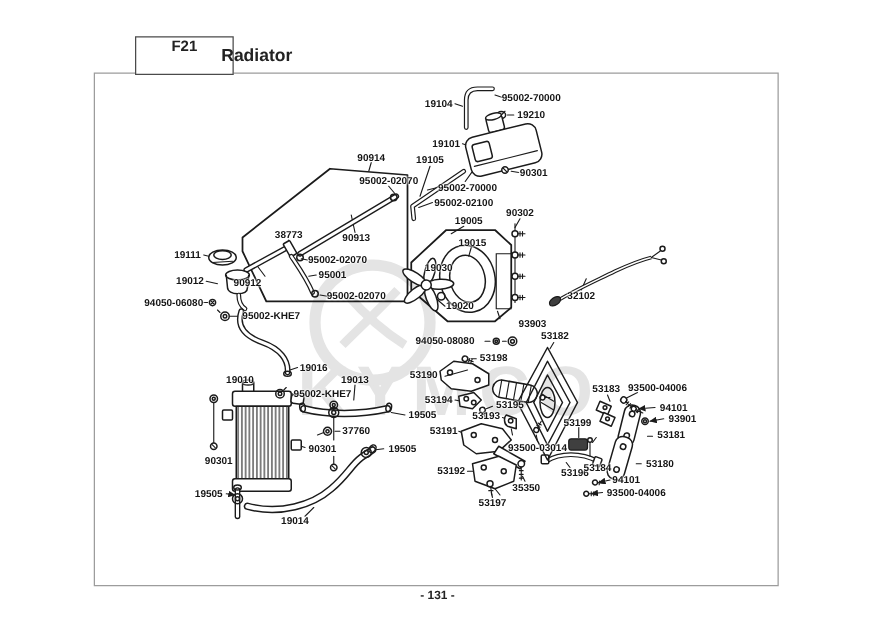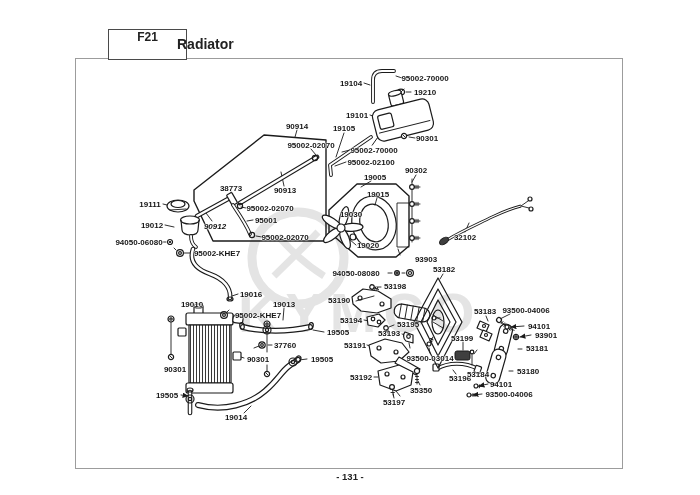--- a/index.html
+++ b/index.html
@@ -446,21 +446,21 @@
       <div class="part-label" style="left: 427px; top: 138px;">90301</div>
       <div class="part-label" style="left: 344px; top: 128px;">19105</div>
       <div class="part-label" style="left: 374px; top: 150px;">95002-70000</div>
       <div class="part-label" style="left: 371px; top: 162px; text-align: right;">95002-02100</div>
       <div class="part-label" style="left: 297px; top: 126px;">90914</div>
       <div class="part-label" style="left: 311px; top: 145px;">95002-02070</div>
       <div class="part-label" style="left: 231px; top: 188px;">38773</div>
       <div class="part-label" style="left: 285px; top: 190px;">90913</div>
       <div class="part-label" style="left: 270px; top: 208px;">95002-02070</div>
       <div class="part-label" style="left: 266px; top: 220px;">95001</div>
-      <div class="part-label" style="left: 215px; top: 226px; font-style: italic;">90912</div>
+      <div class="part-label" style="left: 198px; top: 226px;">90912</div>
       <div class="part-label" style="left: 285px; top: 237px;">95002-02070</div>
       <div class="part-label" style="left: 375px; top: 177px;">19005</div>
       <div class="part-label" style="left: 378px; top: 194px;">19015</div>
       <div class="part-label" style="left: 351px; top: 214px;">19030</div>
       <div class="part-label" style="left: 368px; top: 245px;">19020</div>
       <div class="part-label" style="left: 416px; top: 170px;">90302</div>
       <div class="part-label" style="left: 465px; top: 237px;">32102</div>
       <div class="part-label" style="left: 401px; top: 259px; margin-left: 25px;">93903</div>
       <div class="part-label" style="left: 150px; top: 204px;">19111</div>
       <div class="part-label" style="left: 152px; top: 225px;">19012</div>

